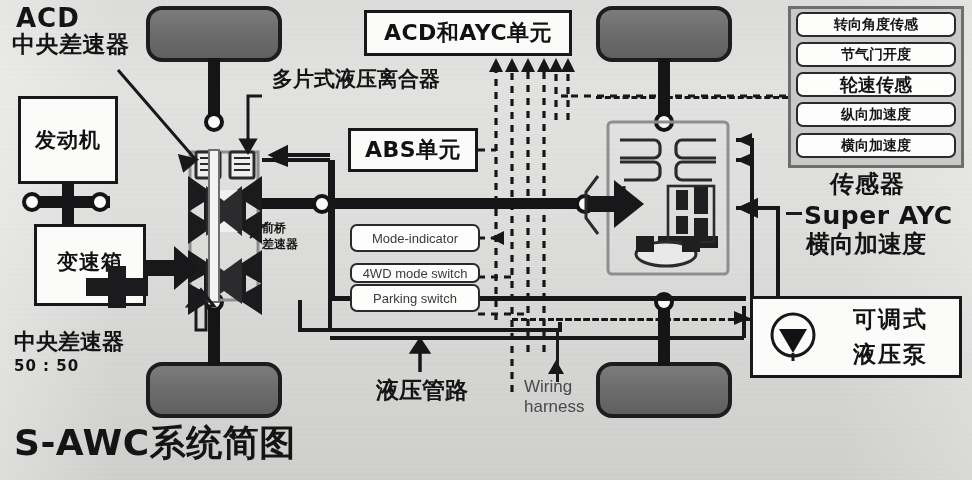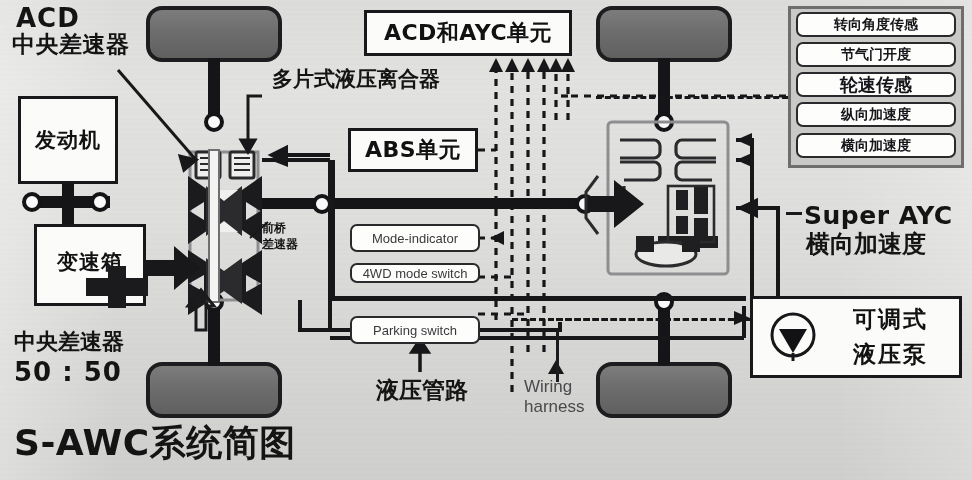--- a/index.html
+++ b/index.html
@@ -290,21 +290,21 @@
   <div class="wbox" style="left:348px;top:128px;width:130px;height:44px;">
     <span class="cjk" style="font-size:22px;letter-spacing:0.5px;">ABS单元</span>
   </div>
 
   <div class="pill" style="left:350px;top:224px;width:130px;height:28px;">
     <span style="font-size:13px;color:#3a3a3c;">Mode-indicator</span>
   </div>
   <div class="pill" style="left:350px;top:263px;width:130px;height:20px;">
     <span style="font-size:13px;color:#3a3a3c;">4WD mode switch</span>
   </div>
-  <div class="pill" style="left:350px;top:316px;width:130px;height:28px;">
+  <div class="pill" style="left:350px;top:284px;width:130px;height:28px;">
     <span style="font-size:13px;color:#3a3a3c;">Parking switch</span>
   </div>
 
   <div class="framebox" style="left:788px;top:6px;width:176px;height:162px;"></div>
   <div class="pill" style="left:796px;top:12px;width:160px;height:25px;">
     <span class="cjk" style="font-size:14px;">转向角度传感</span>
   </div>
   <div class="pill" style="left:796px;top:42px;width:160px;height:25px;">
     <span class="cjk" style="font-size:14px;">节气门开度</span>
   </div>
@@ -327,32 +327,33 @@
     <span style="display:flex;flex-direction:column;margin-left:28px;">
       <span class="cjk" style="font-size:23px;letter-spacing:2px;">可调式</span>
       <span class="cjk" style="font-size:23px;letter-spacing:2px;margin-top:4px;">液压泵</span>
     </span>
   </div>
 
   <span class="txt cjk" style="left:16px;top:4px;font-size:26px;letter-spacing:1px;">ACD</span>
   <span class="txt cjk" style="left:12px;top:32px;font-size:23px;letter-spacing:0.5px;">中央差速器</span>
 
   <span class="txt cjk" style="left:14px;top:330px;font-size:22px;">中央差速器</span>
-  <span class="txt cjk" style="left:14px;top:358px;font-size:26px;letter-spacing:1px;">50 : 50</span>
+  <span class="txt cjk" style="left:14px;top:358px;font-size:15px;letter-spacing:1px;">50 : 50</span>
 
   <span class="txt cjk" style="left:272px;top:68px;font-size:21px;">多片式液压离合器</span>
 
   <span class="txt cjk" style="left:262px;top:222px;font-size:12px;">前桥</span>
   <span class="txt cjk" style="left:262px;top:238px;font-size:12px;">差速器</span>
 
   <span class="txt cjk" style="left:376px;top:378px;font-size:23px;">液压管路</span>
 
   <span class="txt" style="left:524px;top:378px;font-size:17px;color:#4a4a4c;">Wiring</span>
   <span class="txt" style="left:524px;top:398px;font-size:17px;color:#4a4a4c;">harness</span>
 
+  <span class="txt cjk" style="left:830px;top:172px;font-size:24px;letter-spacing:1px;">传感器</span>
   <span class="txt cjk" style="left:804px;top:202px;font-size:25px;letter-spacing:0.5px;">Super AYC</span>
   <span class="txt cjk" style="left:806px;top:232px;font-size:24px;">横向加速度</span>
 
   <div class="thin" style="left:786px;top:212px;width:16px;height:3px;"></div>
 
   <span class="txt cjk" style="left:14px;top:424px;font-size:36px;letter-spacing:0.5px;">S-AWC系统简图</span>
 
 </div>
 
 </body></html>

